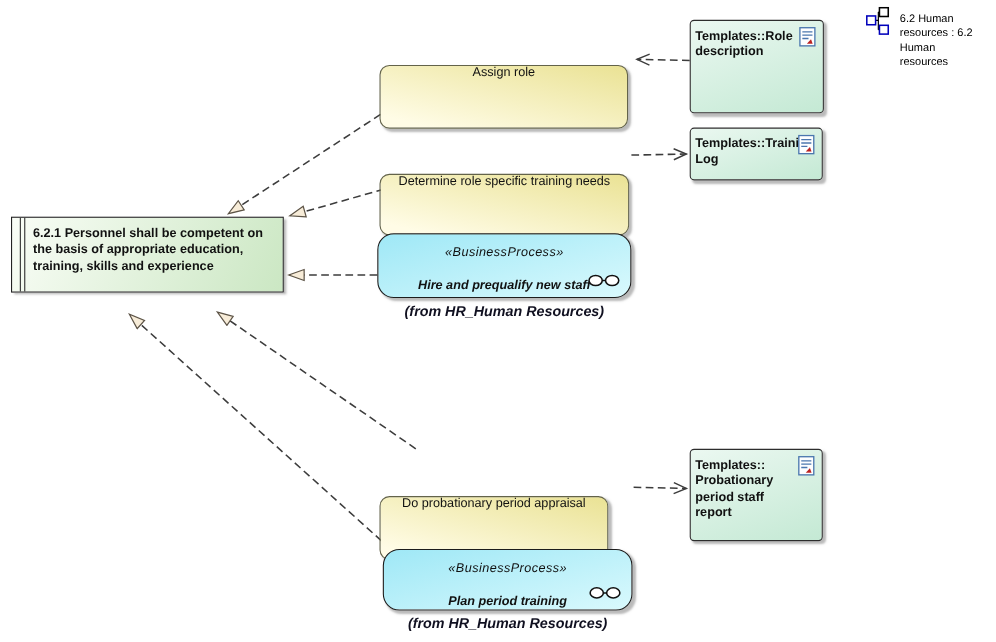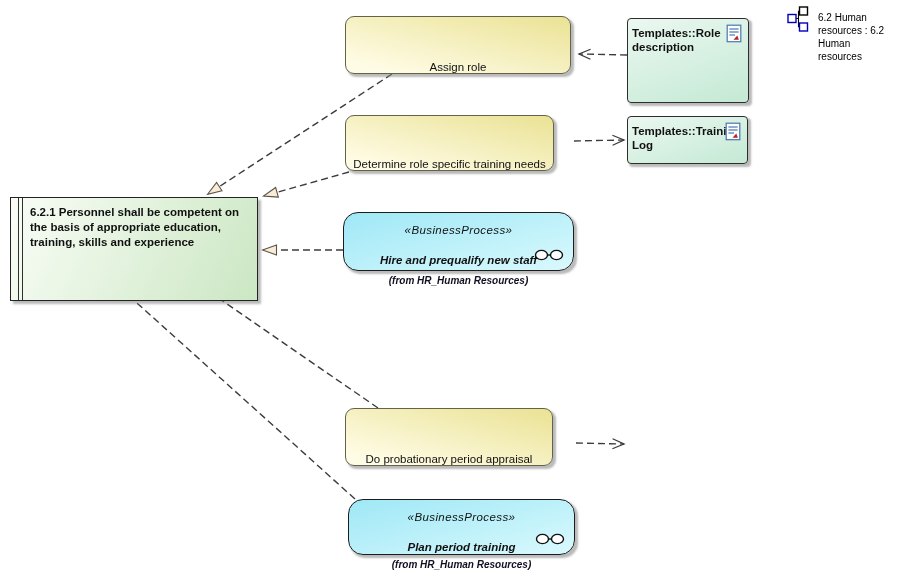--- a/index.html
+++ b/index.html
@@ -6,36 +6,36 @@
   #canvas{
     position:relative;width:905px;height:584px;background:#ffffff;overflow:hidden;
     font-family:"Liberation Sans",sans-serif;color:#111;
   }
   .node{position:absolute;box-sizing:border-box;font-size:11.5px;}
   
   .activity{
     border:1px solid #63634a;border-radius:9px;
     background:linear-gradient(to top right,#fffce6 10%,#eae294 100%);
     box-shadow:2.5px 2.5px 2px rgba(130,130,130,.55);
-    display:flex;align-items:flex-end;justify-content:center;text-align:center;
+    display:flex;align-items:flex-start;justify-content:center;text-align:center;margin-top:43px;
   }
   
   .process{
     border:1.4px solid #1c1c1c;border-radius:15px;
     background:linear-gradient(165deg,#9fe8f6 0%,#d9f9fd 100%);
     box-shadow:2.5px 2.5px 2px rgba(130,130,130,.55);
     display:flex;flex-direction:column;align-items:center;
     padding-top:11px;text-align:right;font-style:italic;
   }
   .process .stereo{font-weight:400;letter-spacing:.4px;}
   .process .pname{font-weight:700;margin-top:18px;}
   .chain-icon{position:absolute;right:9px;bottom:8px;}
   .from-label{
     position:absolute;text-align:center;font-weight:700;font-style:italic;
-    font-size:10px;color:#101020;
+    font-size:13px;color:#101020;
   }
   
   .artifact{
     border:1.3px solid #2d2d2d;border-radius:4px;
     background:linear-gradient(160deg,#ebf8f1 0%,#c4e9d4 100%);
     box-shadow:2.5px 2.5px 2px rgba(130,130,130,.55);
     text-align:left;font-weight:700;line-height:1.25;
     padding:7px 20px 0 4px;
   }
   .doc-icon{position:absolute;top:5px;right:5px;}
@@ -77,31 +77,31 @@
       <path d="M349,172 L264,196" marker-end="url(#mTri)"></path>
       <path d="M343,250 L263,250" marker-end="url(#mTri)"></path>
       <path d="M378,408 L198,284" marker-end="url(#mTri)"></path>
       <path d="M355,499 L118,286" marker-end="url(#mTri)"></path>
       <path d="M627,55 L579,54" marker-end="url(#mOpen)"></path>
       <path d="M574,141 L624,140" marker-end="url(#mOpen)"></path>
       <path d="M576,443 L624,444" marker-end="url(#mOpen)"></path>
     </g>
   </svg>
 
-  <div class="node requirement" style="left:10px;top:197px;width:248px;height:104px;">
+  <div class="node requirement" style="left:10px;top:197px;width:248px;height:69px;">
     <div class="req-line l1"></div>
     <div class="req-line l2"></div>
     <div>6.2.1 Personnel shall be competent on the basis of appropriate education, training, skills and experience</div>
   </div>
 
   <div class="node activity" style="left:345px;top:16px;width:226px;height:58px;">
     <span>Assign role</span>
   </div>
 
-  <div class="node activity" style="left:345px;top:115px;width:209px;height:56px;">
+  <div class="node activity" style="left:345px;top:115px;width:227px;height:56px;">
     <span>Determine role specific training needs</span>
   </div>
 
   <div class="node activity" style="left:345px;top:408px;width:208px;height:58px;">
     <span>Do probationary period appraisal</span>
   </div>
 
   <div class="node process" style="left:343px;top:212px;width:231px;height:59px;">
     <span class="stereo">«BusinessProcess»</span>
     <span class="pname">Hire and prequalify new staff</span>
@@ -147,20 +147,32 @@
       <rect x="1.2" y="1.2" width="13.6" height="16.5" fill="#fdfeff" stroke="#4a76ae" stroke-width="1.2"></rect>
       <g stroke="#4a76ae" stroke-width="1.2">
         <line x1="3.4" y1="5" x2="12.6" y2="5"></line>
         <line x1="3.4" y1="8" x2="12.6" y2="8"></line>
         <line x1="3.4" y1="11" x2="9" y2="11"></line>
       </g>
       <path d="M7.5,15.8 L11.3,11.6 L12.8,15.8 Z" fill="#bb2222"></path>
     </svg>
   </div>
 
+  <div class="node artifact" style="left:627px;top:408px;width:121px;height:84px;">
+    <span>Templates:: Probationary period staff report</span>
+    <svg class="doc-icon" width="17" height="19" viewBox="0 0 17 19">
+      <rect x="1.2" y="1.2" width="13.6" height="16.5" fill="#fdfeff" stroke="#4a76ae" stroke-width="1.2"></rect>
+      <g stroke="#4a76ae" stroke-width="1.2">
+        <line x1="3.4" y1="5" x2="12.6" y2="5"></line>
+        <line x1="3.4" y1="8" x2="12.6" y2="8"></line>
+        <line x1="3.4" y1="11" x2="9" y2="11"></line>
+      </g>
+      <path d="M7.5,15.8 L11.3,11.6 L12.8,15.8 Z" fill="#bb2222"></path>
+    </svg>
+  </div>
 
   <svg class="legend-icon" width="24" height="27" viewBox="0 0 24 27">
     <g fill="none" stroke="#000" stroke-width="1.1">
       <path d="M9,12.5 H11.5 M11.5,5 V21 M11.5,5 H12.5 M11.5,21 H12.5"></path>
     </g>
     <rect x="12.5" y="1" width="8" height="8" fill="#fff" stroke="#000" stroke-width="1.4"></rect>
     <rect x="1" y="8.5" width="8" height="8" fill="#fff" stroke="#0000bb" stroke-width="1.4"></rect>
     <rect x="12.5" y="17" width="8" height="8" fill="#fff" stroke="#0000bb" stroke-width="1.4"></rect>
   </svg>
   <div class="legend-text">6.2 Human resources : 6.2 Human resources</div>

